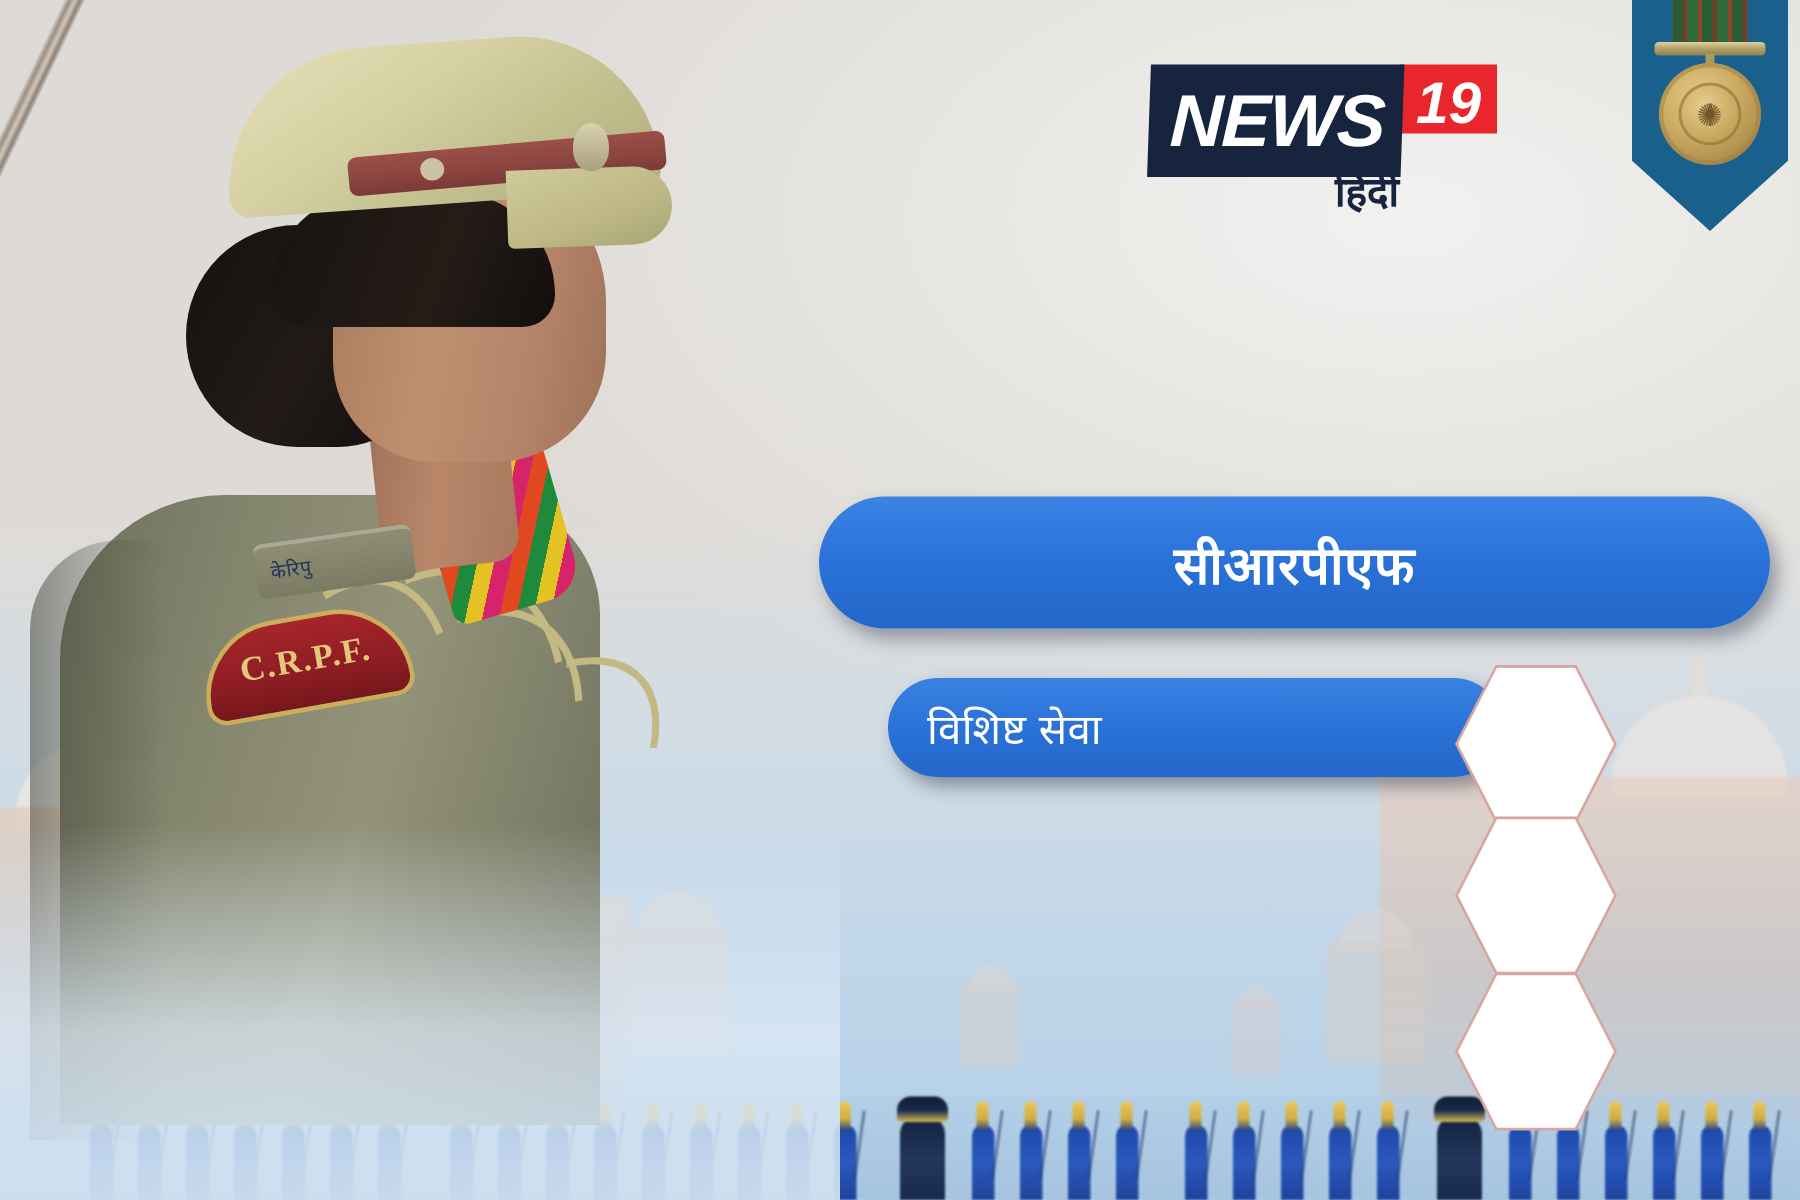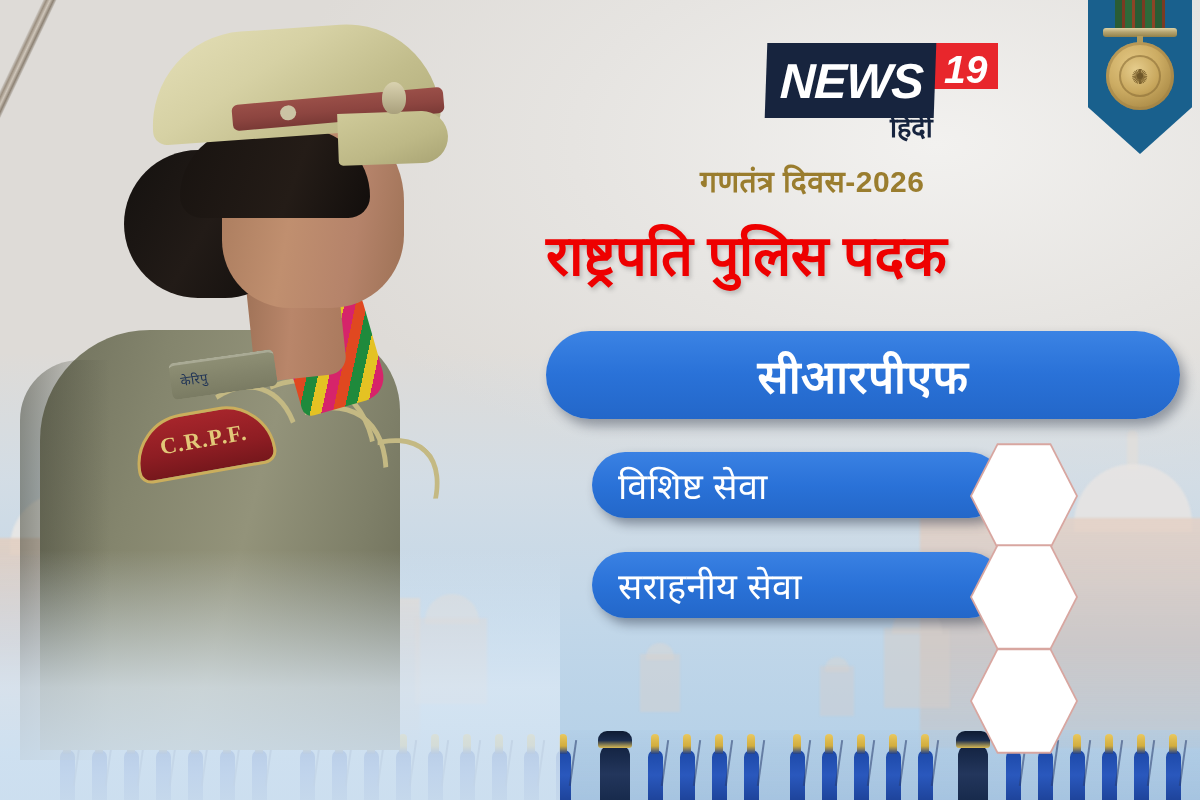--- a/index.html
+++ b/index.html
@@ -464,21 +464,21 @@
     border-radius: 48px;
     background: linear-gradient(180deg, #3b83e4 0%, #2a72d8 48%, #2367c9 100%);
     box-shadow: 5px 7px 12px rgba(40,50,70,0.42);
     display: flex;
     align-items: center;
     justify-content: center;
     z-index: 30;
   }
   .force-pill span {
     color: #ffffff;
-    font-size: 46px;
+    font-size: 35px;
     font-weight: bold;
     letter-spacing: 0.5px;
     font-family: "Liberation Sans", sans-serif;
   }
 
   
   .cat-row {
     position: absolute;
     left: 592px;
     width: 470px;
@@ -497,21 +497,21 @@
     border-radius: 34px;
     background: linear-gradient(180deg, #3a81e3 0%, #2a72d8 50%, #2367c9 100%);
     box-shadow: 5px 6px 11px rgba(35,45,65,0.45);
     display: flex;
     align-items: center;
     padding-left: 26px;
     box-sizing: border-box;
   }
   .cat-bar span {
     color: #ffffff;
-    font-size: 36px;
+    font-size: 28px;
     font-weight: normal;
     letter-spacing: 0.3px;
     font-family: "Liberation Sans", sans-serif;
   }
   .hexagon {
     position: absolute;
     left: 378px; top: 0;
     width: 108px;
     height: 112px;
     background: #d8a6a0;
@@ -640,41 +640,34 @@
           <i style="transform:rotate(120deg)"></i>
             <i style="transform:rotate(135deg)"></i>
           <i style="transform:rotate(150deg)"></i>
             <i style="transform:rotate(165deg)"></i>
           <div class="chakra-hub"></div>
         </div>
       </div>
     </div>
   </div>
 
-  <div class="kicker">गणतंत्र दिवस-2026</div>
-  <div class="headline">राष्ट्रपति पुलिस पदक</div>
 
   <div class="force-pill">
     <span>सीआरपीएफ</span>
   </div>
 
   <div class="cat-row r0">
     <div class="cat-bar">
       <span>विशिष्ट सेवा</span>
     </div>
   </div>
   <div class="hexagon h0" style="left:970px;">
     <div class="hex-in"></div>
   </div>
 
-  <div class="cat-row r1">
-    <div class="cat-bar">
-      <span>सराहनीय सेवा</span>
-    </div>
-  </div>
   <div class="hexagon h1" style="left:970px;">
     <div class="hex-in"></div>
   </div>
 
   <div class="hexagon h2" style="left:970px;">
     <div class="hex-in"></div>
   </div>
 
 </div>
 

